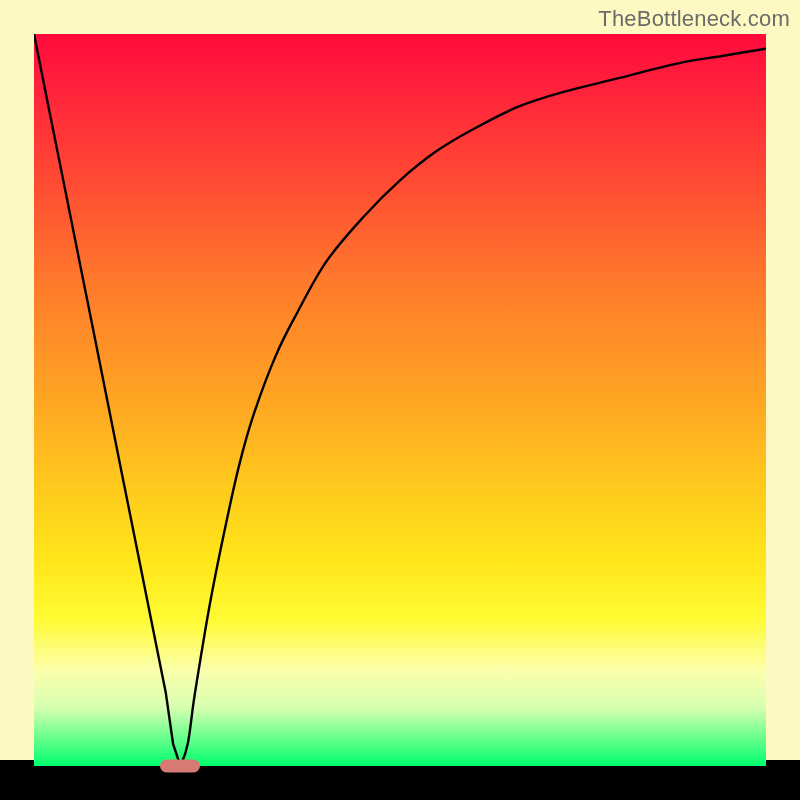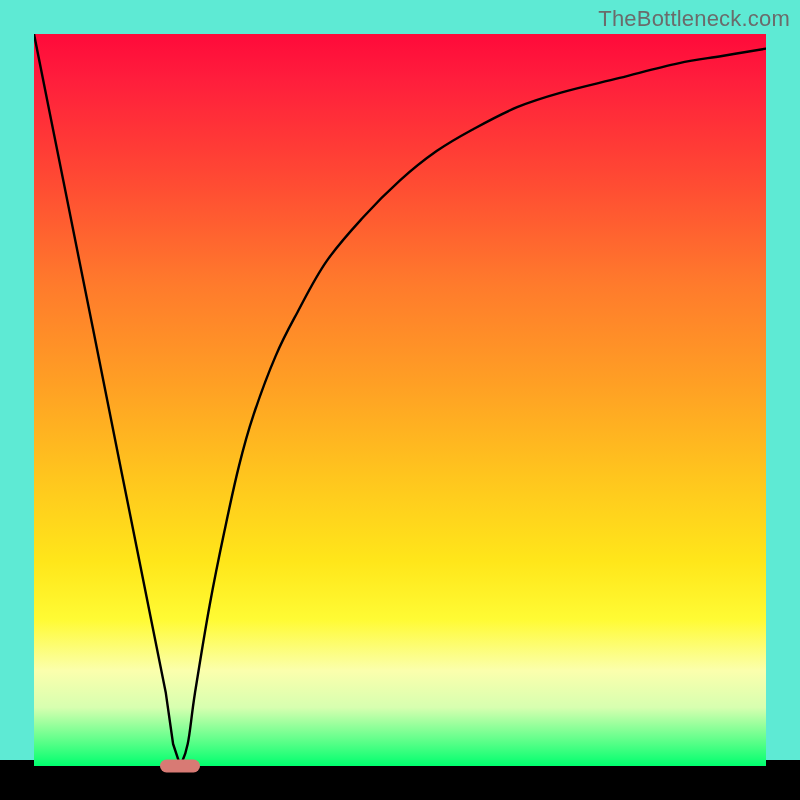--- a/index.html
+++ b/index.html
@@ -8,21 +8,21 @@
     width: 800px;
     height: 800px;
     overflow: hidden;
     background: #000;
     font-family: Arial, Helvetica, sans-serif;
   }
   .frame {
     position: relative;
     width: 800px;
     height: 760px;
-    background: #5eead4;
+    background: #fef9c3;
   }
   .plot {
     position: absolute;
     left: 34px;
     top: 34px;
     width: 732px;
     height: 732px;
     
     background: linear-gradient(to bottom,
       #ff0a3a 0%,

